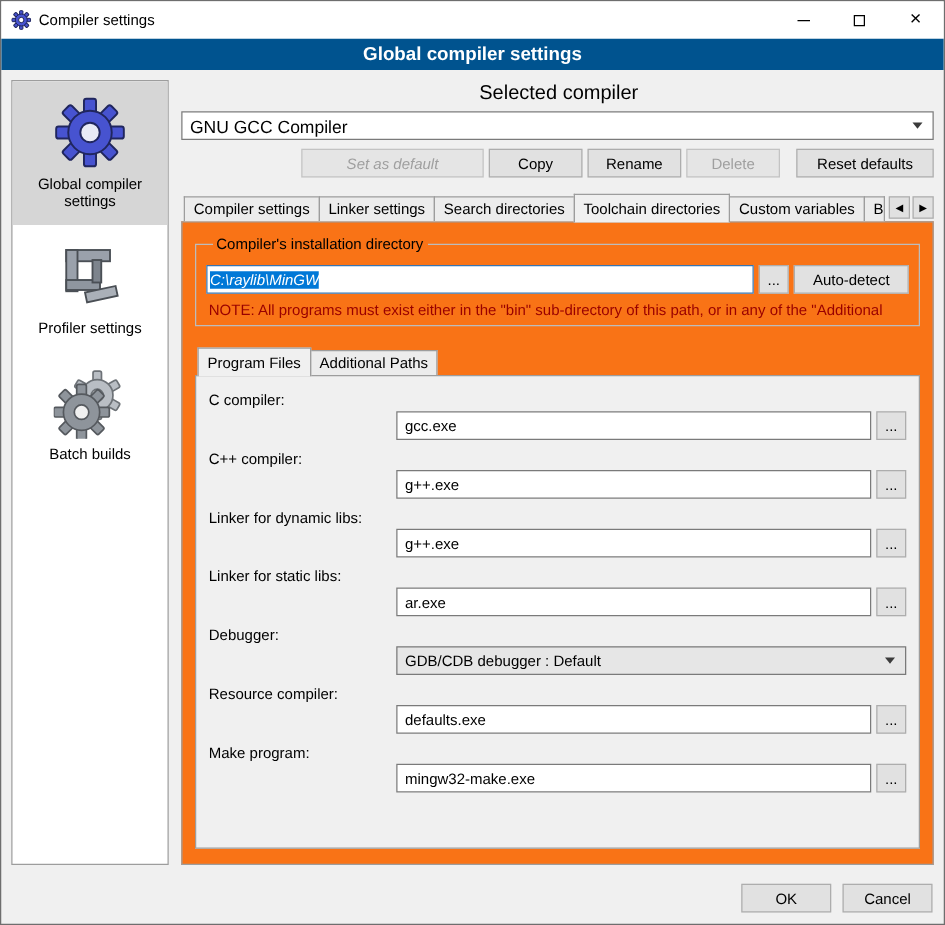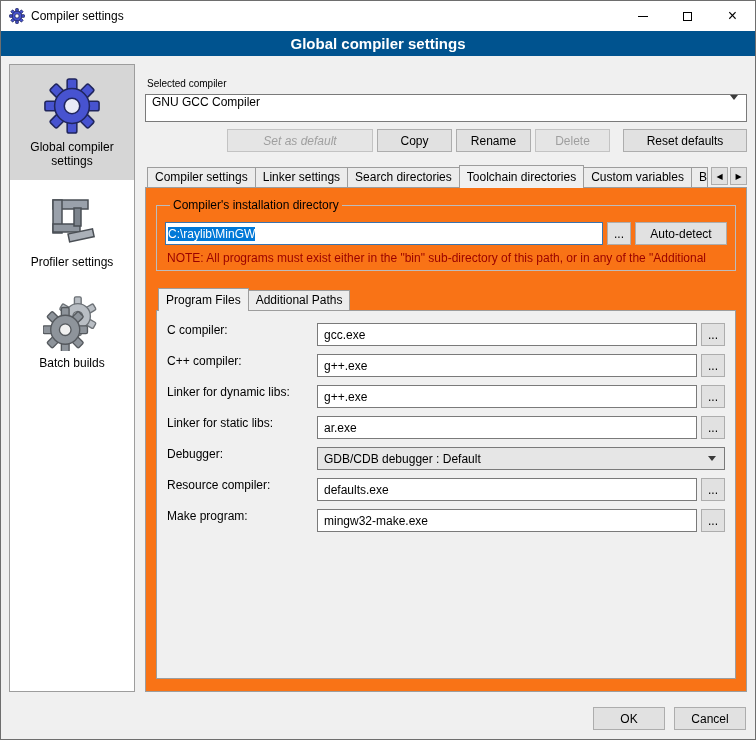--- a/index.html
+++ b/index.html
@@ -20,54 +20,54 @@
   .content { flex: 1; display: flex; gap: 10px; padding: 8px; min-height: 0; }
 
   
   .sidebar { width: 126px; flex: none; background: #ffffff; border: 1px solid #9d9d9d; display: flex; flex-direction: column; overflow: hidden; }
   .side-item { display: flex; flex-direction: column; align-items: center; gap: 5px; padding: 12px 4px 12px; font-size: 12px; text-align: center; cursor: default; }
   .side-item.selected { background: #d6d6d6; }
   .side-item .icon { width: 58px; height: 58px; display: flex; align-items: center; justify-content: center; }
 
   
   .main { flex: 1; display: flex; flex-direction: column; min-width: 0; }
-  .section-label { font-size: 10px; margin: 14px 0 5px 2px; }
-  .combo { height: 28px; border: 1px solid #7a7a7a; background: #fff; display: flex; align-items: flex-start; padding: 0 8px 0 6px; font-size: 12px; cursor: default; }
+  .section-label { font-size: 16px; margin: 2px 0 5px 2px; text-align: center; }
+  .combo { height: 23px; border: 1px solid #7a7a7a; background: #fff; display: flex; align-items: center; padding: 0 8px 0 6px; font-size: 14px; cursor: default; }
   .combo .arrow { margin-left: auto; width: 0; height: 0; border-left: 4px solid transparent; border-right: 4px solid transparent; border-top: 5px solid #3b3b3b; }
 
   .btn { height: 23px; background: #e1e1e1; border: 1px solid #adadad; font-size: 12px; font-family: inherit; display: inline-flex; align-items: center; justify-content: center; cursor: default; color: #000; white-space: nowrap; }
   .btn.disabled { color: #9f9f9f; border-color: #c3c3c3; background: #e5e5e5; }
   .btn-row { display: flex; justify-content: flex-end; gap: 4px; margin-top: 7px; }
-  .w-set { width: 146px; font-style: italic; } .w-75 { width: 75px; } .w-reset { width: 124px; margin-left: 9px; }
+  .w-set { width: 146px; font-style: italic; } .w-75 { width: 75px; } .w-reset { width: 110px; margin-left: 9px; }
 
   
   .tabstrip { display: flex; align-items: flex-end; margin-top: 13px; position: relative; z-index: 2; padding-left: 2px; }
   .tab { flex: 0 0 auto; height: 20px; line-height: 19px; padding: 0 7px; font-size: 12px; background: #ececec; border: 1px solid #9d9d9d; border-bottom: none; margin-right: -1px; white-space: nowrap; overflow: hidden; cursor: default; }
   .tab.active { height: 23px; line-height: 22px; background: #f0f0f0; margin-bottom: -1px; position: relative; z-index: 3; }
   .tab.clipped { flex: 0 1 auto; min-width: 0; max-width: 36px; padding-right: 0; }
   .tab-arrows { margin-left: auto; display: flex; gap: 2px; align-self: center; padding-left: 4px; flex: none; }
   .tab-arrow { width: 17px; height: 18px; font-size: 8px; display: flex; align-items: center; justify-content: center; background: #e1e1e1; border: 1px solid #adadad; cursor: default; }
 
   .tabpanel { border: 1px solid #9d9d9d; background: #f97316; flex: 1; padding: 10px 10px 12px; display: flex; flex-direction: column; min-height: 0; }
 
   fieldset.groupbox { border: 1px solid #bcbcbc; padding: 10px 8px 5px; margin: 0; }
   fieldset.groupbox legend { font-size: 12px; padding: 0 3px; margin-left: 5px; }
   .dir-row { display: flex; gap: 4px; align-items: center; }
   .path-input { flex: 1; height: 23px; border: 1px solid #3874b0; background: #fff; display: flex; align-items: center; padding: 0 2px; font-size: 12px; overflow: hidden; cursor: text; }
-  .path-input .selection { background: #0078d7; color: #fff; white-space: pre; }
+  .path-input .selection { background: #0078d7; color: #fff; white-space: pre; font-style: italic; }
   .browse-btn { width: 24px; flex: none; }
   .autodetect-btn { width: 92px; flex: none; }
   .note { color: #990000; font-size: 12px; margin: 6px 2px 0; white-space: nowrap; overflow: hidden; }
 
   .subtabstrip { display: flex; align-items: flex-end; margin-top: 17px; padding-left: 2px; position: relative; z-index: 2; }
   .innerpanel { border: 1px solid #9d9d9d; background: #f0f0f0; flex: 1; padding: 12px 10px; display: flex; flex-direction: column; min-height: 0; }
 
   .field-row { display: flex; align-items: flex-start; margin-bottom: 8px; }
   .field-label { width: 150px; flex: none; font-size: 12px; }
-  .field-controls { flex: 1; display: flex; gap: 4px; align-items: center; min-width: 0; }
+  .field-controls { flex: 1; display: flex; gap: 4px; align-items: center; min-width: 0; margin-top: 16px; }
   .text-input { flex: 1; height: 23px; border: 1px solid #7a7a7a; background: #fff; display: flex; align-items: center; padding: 0 6px; font-size: 12px; cursor: text; }
   .mini-btn { width: 24px; flex: none; }
   .field-combo { flex: 1; height: 23px; border: 1px solid #7a7a7a; background: #e6e6e6; display: flex; align-items: center; padding: 0 8px 0 6px; font-size: 12px; cursor: default; }
   .field-combo .arrow { margin-left: auto; width: 0; height: 0; border-left: 4px solid transparent; border-right: 4px solid transparent; border-top: 5px solid #3b3b3b; }
 
   .footer { flex: none; display: flex; justify-content: flex-end; gap: 9px; padding: 7px 9px 9px; }
   .footer .btn { width: 72px; }
 </style>
 </head>
 <body>

